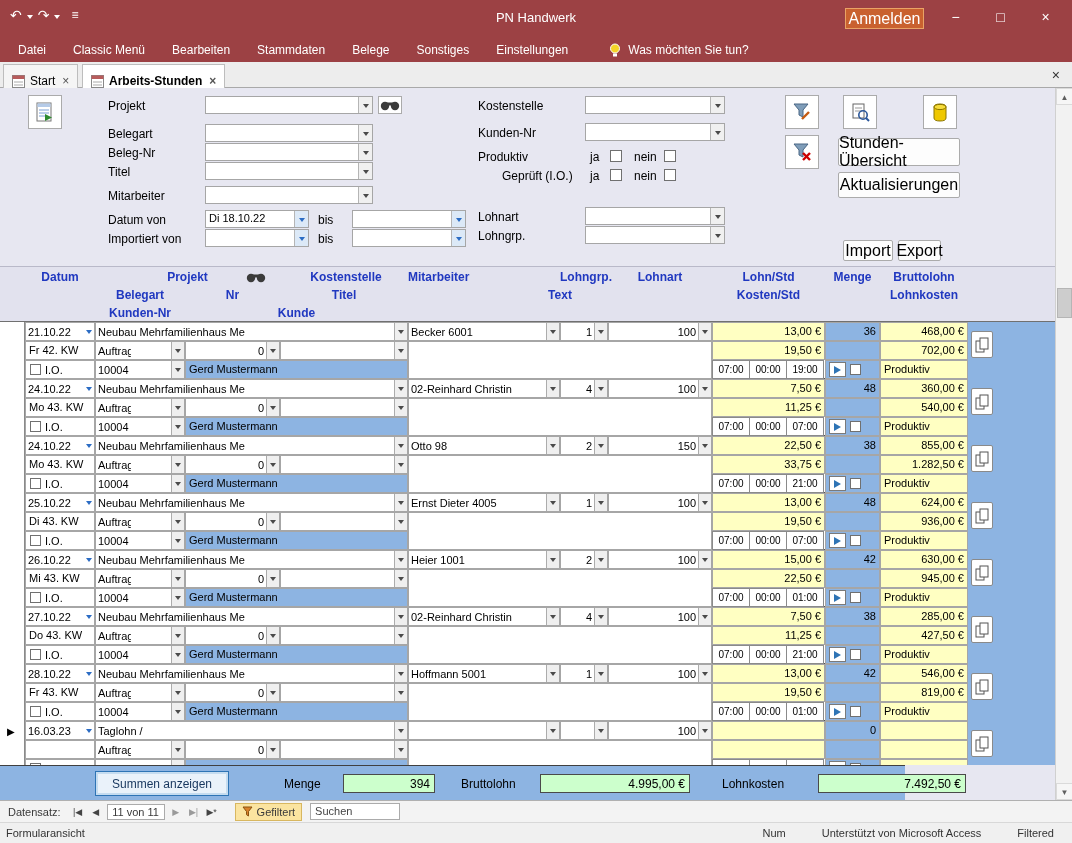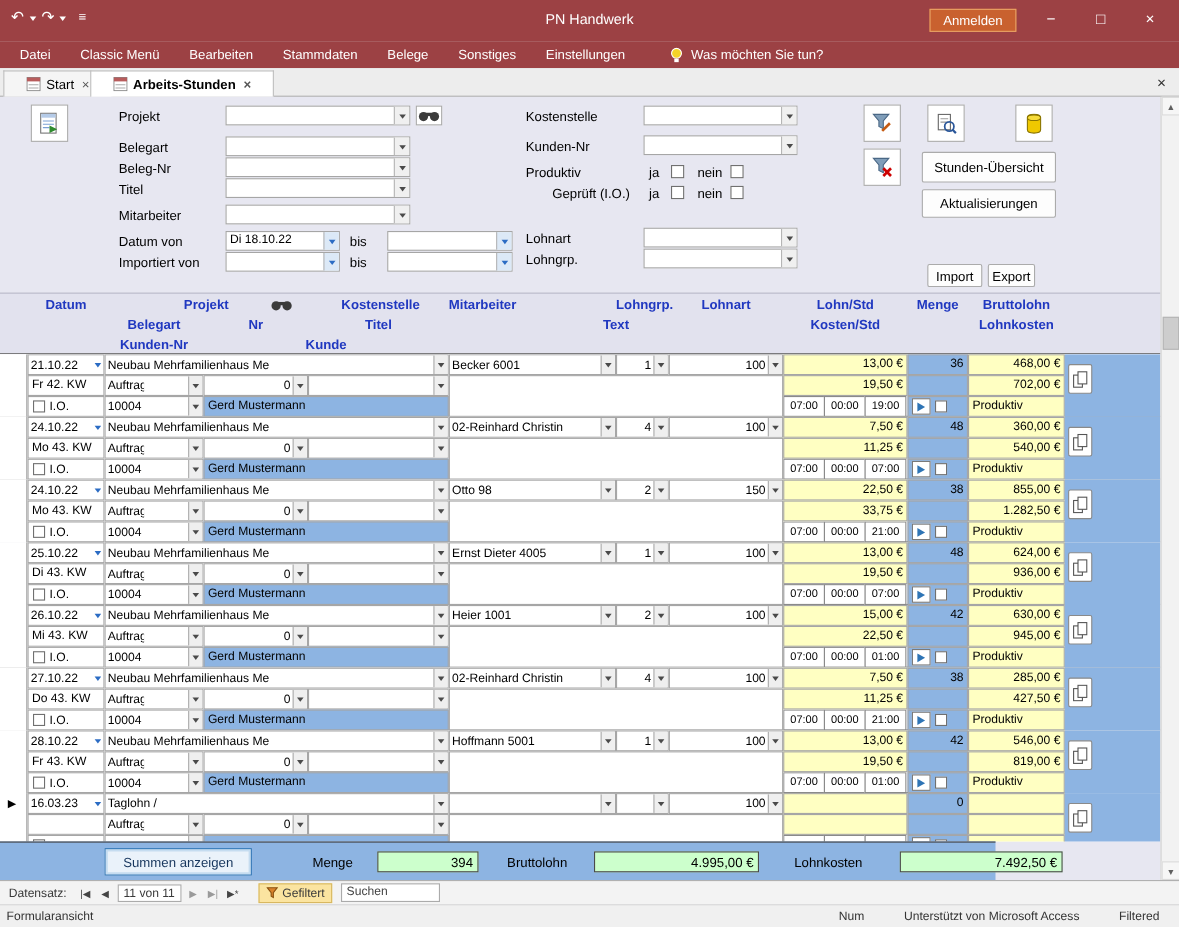--- a/index.html
+++ b/index.html
@@ -4,48 +4,48 @@
 <style>
   * { box-sizing: border-box; margin: 0; padding: 0; }
   body { font-family: "Liberation Sans", sans-serif; background:#444; }
   .window { position:relative; width:1072px; height:843px; background:#E7E7F1; overflow:hidden; font-size:12px; color:#000; }
 
   
   .titlebar { position:absolute; top:0; left:0; width:100%; height:38px; background:#9C4144; color:#fff; }
   .qat { position:absolute; left:10px; top:7px; display:flex; align-items:center; gap:5px; font-size:14px; }
   .qat .wtri { width:0; height:0; border:3px solid transparent; border-top:4px solid #fff; margin-top:6px; }
   .apptitle { position:absolute; top:10px; left:0; width:100%; text-align:center; font-size:13px; pointer-events:none; }
-  .anmelden { position:absolute; left:845px; top:8px; width:79px; height:21px; background:#C9612F; border:1px solid #E9A366; color:#fff; display:flex; align-items:center; justify-content:center; font-size:12px; }
+  .anmelden { position:absolute; left:845px; top:8px; width:79px; height:21px; background:#C9612F; border:1px solid #E9A366; color:#fff; display:flex; align-items:center; justify-content:center; font-size:16px; }
   .winctl { position:absolute; right:4px; top:0; height:34px; display:flex; }
   .winbtn { width:45px; height:34px; color:#fff; display:flex; align-items:center; justify-content:center; font-size:14px; }
 
   
   .menubar { position:absolute; top:38px; left:0; width:100%; height:24px; background:#9C4144; color:#fff; display:flex; align-items:center; padding-left:18px; }
   .menu-item { margin-right:27px; }
   .assistant { display:flex; align-items:center; gap:7px; margin-left:14px; }
 
   
   .tabstrip { position:absolute; top:62px; left:0; width:100%; height:26px; background:#EDEDED; border-bottom:1px solid #A9A9A9; }
-  .tab { position:absolute; top:2px; height:24px; display:flex; align-items:center; gap:5px; padding:0 20px; border:1px solid #BDBDBD; border-bottom:none; background:#F5F5F5; font-size:12px; }
+  .tab { position:absolute; top:2px; height:24px; display:flex; align-items:flex-end; gap:5px; padding:0 8px; border:1px solid #BDBDBD; border-bottom:none; background:#F5F5F5; font-size:12px; }
   .tab.active { background:#fff; font-weight:bold; }
   .tabx { color:#555; font-size:12px; margin-left:2px; }
   .tabstrip-close { position:absolute; right:12px; top:5px; color:#333; font-size:14px; }
 
   
   .form { position:absolute; top:88px; left:0; width:1055px; height:712px; background:#E7E7F1; }
   .flabel { position:absolute; font-size:12px; white-space:nowrap; }
   .fcombo { position:absolute; height:18px; background:#fff; border:1px solid #A6A6A6; display:flex; align-items:stretch; }
   .fcombo .val { flex:1; padding:1px 3px 0; font-size:11px; white-space:nowrap; overflow:hidden; }
   .fcombo .dd { width:14px; background:#F0F0F0; border-left:1px solid #B5B5B5; display:flex; align-items:center; justify-content:center; }
   .fcombo .dd.blue { background:#DCE9F7; }
   .tri { width:0; height:0; border:3.5px solid transparent; border-top:4.5px solid #4A4A4A; margin-top:4px; }
   .tri.blue { border-top-color:#2B6CC4; }
   .cb { position:absolute; width:12px; height:12px; background:#fff; border:1px solid #707070; }
   .toolbtn { position:absolute; width:34px; height:34px; background:#fff; border:1px solid #ABABAB; display:flex; align-items:center; justify-content:center; }
-  .pushbtn { position:absolute; background:#FDFDFD; border:1px solid #ABABAB; border-radius:2px; display:flex; align-items:center; justify-content:center; font-size:12px; }
+  .pushbtn { position:absolute; background:#FDFDFD; border:1px solid #ABABAB; border-radius:2px; display:flex; align-items:center; justify-content:center; font-size:16px; }
 
   
   .thead { position:absolute; top:178px; left:0; width:1055px; height:56px; background:#E2E2EE; border-top:1px solid #B9B9C9; border-bottom:1px solid #707070; }
   .hl { position:absolute; color:#2038C0; font-weight:bold; font-size:12px; text-align:center; white-space:nowrap; }
 
   
   .records { position:absolute; top:234px; left:0; width:1055px; height:443px; overflow:hidden; background:#E7E7F1; }
   .record { position:relative; width:1055px; height:57px; background:#fff; border-bottom:1px solid #565656; }
   .cell { position:absolute; height:19px; border:1px solid #A6A6A6; background:#fff; font-size:11px; line-height:16px; overflow:hidden; }
   .cell.combo { display:flex; align-items:stretch; padding:0; }

